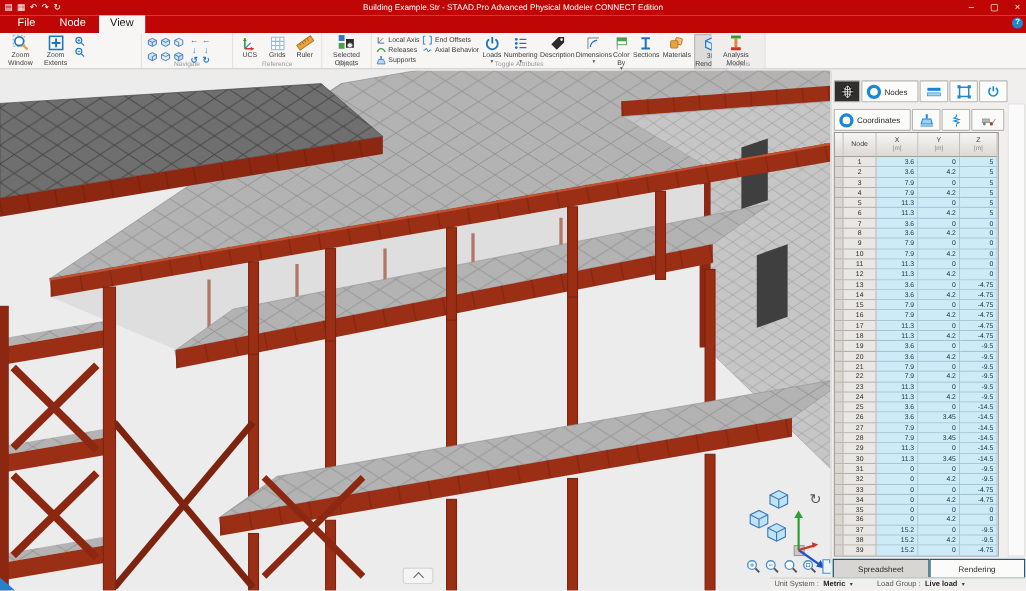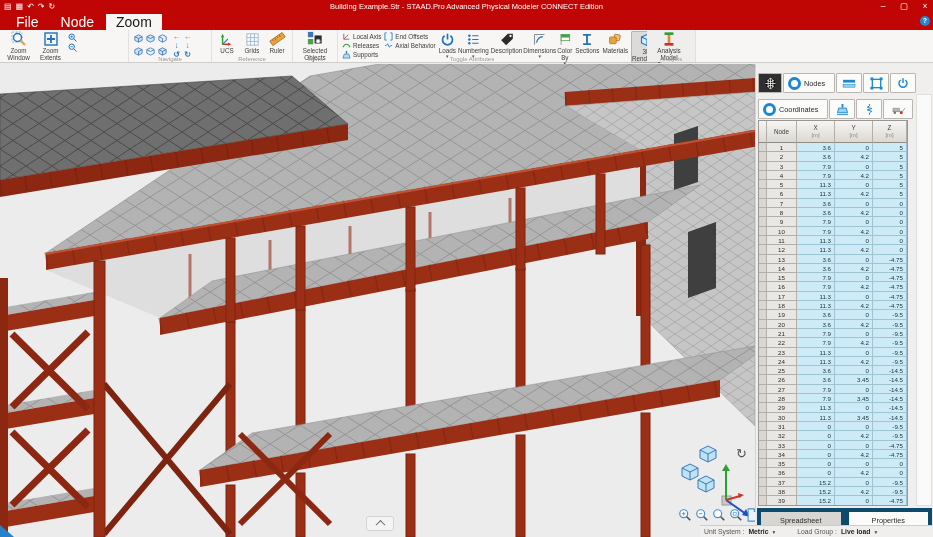--- a/index.html
+++ b/index.html
@@ -7,21 +7,21 @@
        -webkit-font-smoothing:antialiased;background:#ececec;}
   
   .titlebar{position:absolute;left:0;top:0;width:933px;height:14px;background:#c00505;display:flex;align-items:center;}
   .qat{display:flex;gap:4px;margin-left:4px;}
   .qat span{color:#fff;font-size:8px;line-height:14px;}
   .wtitle{position:absolute;left:0;right:0;text-align:center;color:#fff;font-size:7.5px;line-height:14px;pointer-events:none;}
   .wbtns{position:absolute;right:2px;top:0;display:flex;gap:9px;}
   .wbtns span{color:#fff;font-size:8.5px;line-height:13px;width:12px;text-align:center;}
   
   .rtabs{position:absolute;left:0;top:14px;width:933px;height:16px;background:#c00505;display:flex;gap:2px;padding-left:6px;box-sizing:border-box;}
-  .rtab{color:#fff;font-size:14px;line-height:16px;padding:0 10px;text-align:center;}
+  .rtab{color:#fff;font-size:10px;line-height:16px;padding:0 10px;text-align:center;}
   .rtab.active{background:#f7f6f5;color:#1a1a1a;}
   .helpdot{position:absolute;right:3px;top:16px;width:10px;height:10px;border-radius:50%;background:#1e88d2;color:#fff;
            font-size:7px;text-align:center;line-height:10px;font-weight:bold;}
   
   .ribbon{position:absolute;left:0;top:30px;width:933px;height:33px;background:#f7f6f5;border-bottom:1px solid #cfcdcb;
           display:flex;align-items:stretch;box-sizing:border-box;}
   .rgroup{position:relative;display:flex;gap:3px;align-items:flex-start;padding:1px 4px 8px 4px;border-right:1px solid #e3e1df;}
   .glabel{position:absolute;left:0;right:0;bottom:0;text-align:center;font-size:6px;color:#9a9794;}
   .rbig{display:flex;flex-direction:column;align-items:center;width:29px;font-size:6.3px;line-height:1.15;text-align:center;color:#3c3c3c;}
   .rbig .bico{height:16px;display:flex;align-items:center;justify-content:center;}
@@ -56,21 +56,21 @@
   .hc{background:linear-gradient(#f6f5f3,#dcd9d4);border-right:1px solid #b2afa9;border-bottom:1px solid #8f8c86;
       font-size:6.3px;color:#3c3c3c;text-align:center;display:flex;flex-direction:column;justify-content:center;line-height:1.2;}
   .hc .unit{color:#8d8a84;font-size:5.8px;}
   .trow{height:9.3px;}
   .tcell{font-size:6.2px;line-height:9.3px;box-sizing:border-box;border-right:1px solid #9fc4d4;border-bottom:1px solid #9fc4d4;overflow:hidden;}
   .tcell.handle{background:#dad7d2;border-right:1px solid #b2afa9;border-bottom:1px solid #b2afa9;}
   .tcell.nodec{background:#e9e7e3;text-align:center;color:#2b2b2b;border-right:1px solid #b2afa9;border-bottom:1px solid #b2afa9;}
   .tcell.datac{background:#cdeaf7;text-align:right;padding-right:3px;color:#16323e;}
   .whitegap{position:absolute;left:160px;top:30px;width:16px;height:412px;background:#fafafa;border:1px solid #e2e0de;box-sizing:border-box;}
   .btabs{position:absolute;left:1px;top:444px;width:175px;display:flex;}
-  .btab{flex:1;height:16px;border:4px solid #0c4a6e;background:#fbfbfa;font-size:7.3px;color:#2b2b2b;
+  .btab{flex:1;height:16px;border:1px solid #0c4a6e;background:#fbfbfa;font-size:7.3px;color:#2b2b2b;
         display:flex;align-items:center;justify-content:center;}
   .btab.sel{background:#d8d6d3;}
   
   .statusbar{position:absolute;left:700px;top:525px;width:233px;height:12px;background:#f0efee;border-top:1px solid #cfcdcb;
              display:flex;align-items:center;gap:4px;font-size:6.8px;color:#555;padding-left:4px;box-sizing:border-box;}
   .statusbar b{color:#1f1f1f;font-weight:bold;}
   .statusbar .dd{color:#444;font-size:5.5px;}
   .statusbar .sep{width:14px;}
   svg{display:block;}
 </style>
@@ -91,21 +91,21 @@
     <div class="wbtns">
       <span>–</span>
       <span>▢</span>
       <span>×</span>
     </div>
   </div>
 
   <div class="rtabs">
     <div class="rtab">File</div>
     <div class="rtab">Node</div>
-    <div class="rtab active">Zoom</div>
+    <div class="rtab active">View</div>
   </div>
   <div class="helpdot">?</div>
 
   <div class="ribbon">
 
     <div class="rgroup" style="width:120px">
       <div class="rbig">
         <span class="bico">
           <svg width="16" height="16" viewBox="0 0 16 16">
               <rect x="1" y="1" width="10" height="10" fill="none" stroke="#9bb7cf" stroke-dasharray="2 1.5"></rect>
@@ -948,21 +948,21 @@
             <div class="tcell datac">4.2</div>
             <div class="tcell datac">-4.75</div>
           </div>
         </div>
     </div>
 
     <div class="whitegap"></div>
 
     <div class="btabs">
       <div class="btab sel">Spreadsheet</div>
-      <div class="btab">Properties</div>
+      <div class="btab">Rendering</div>
     </div>
   </div>
 
   <div class="statusbar">
     <span>Unit System :</span>
     <b>Metric</b>
     <span class="dd">▾</span>
     <span class="sep"></span>
     <span>Load Group :</span>
     <b>Live load</b>

